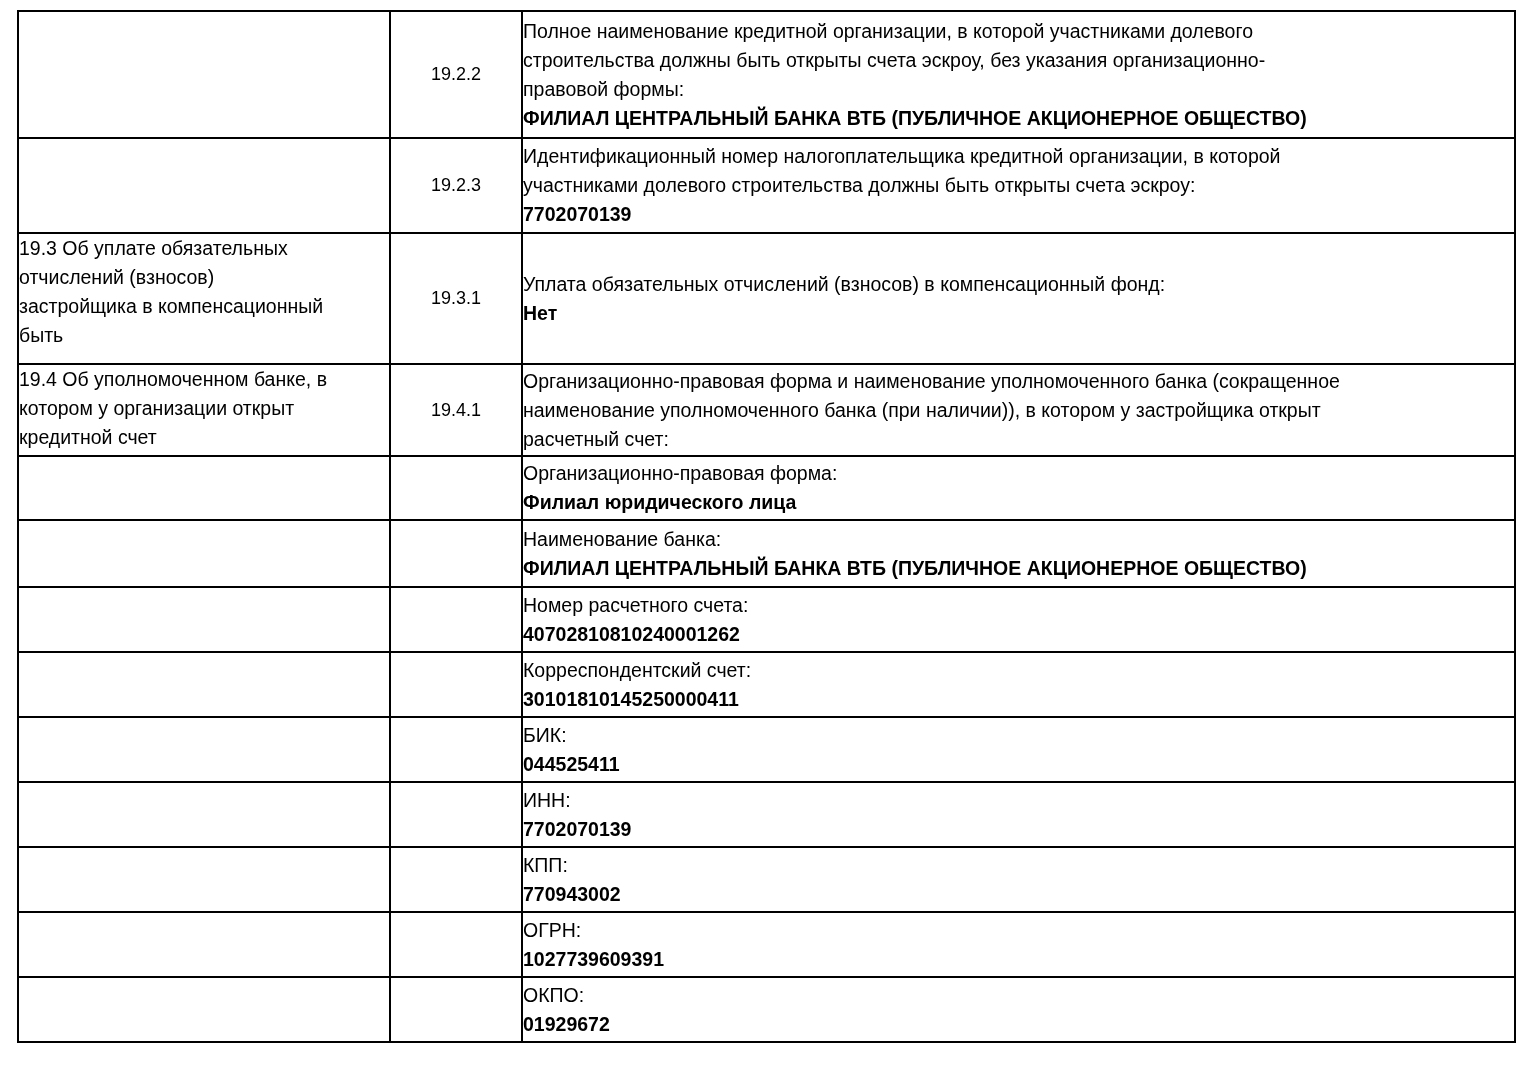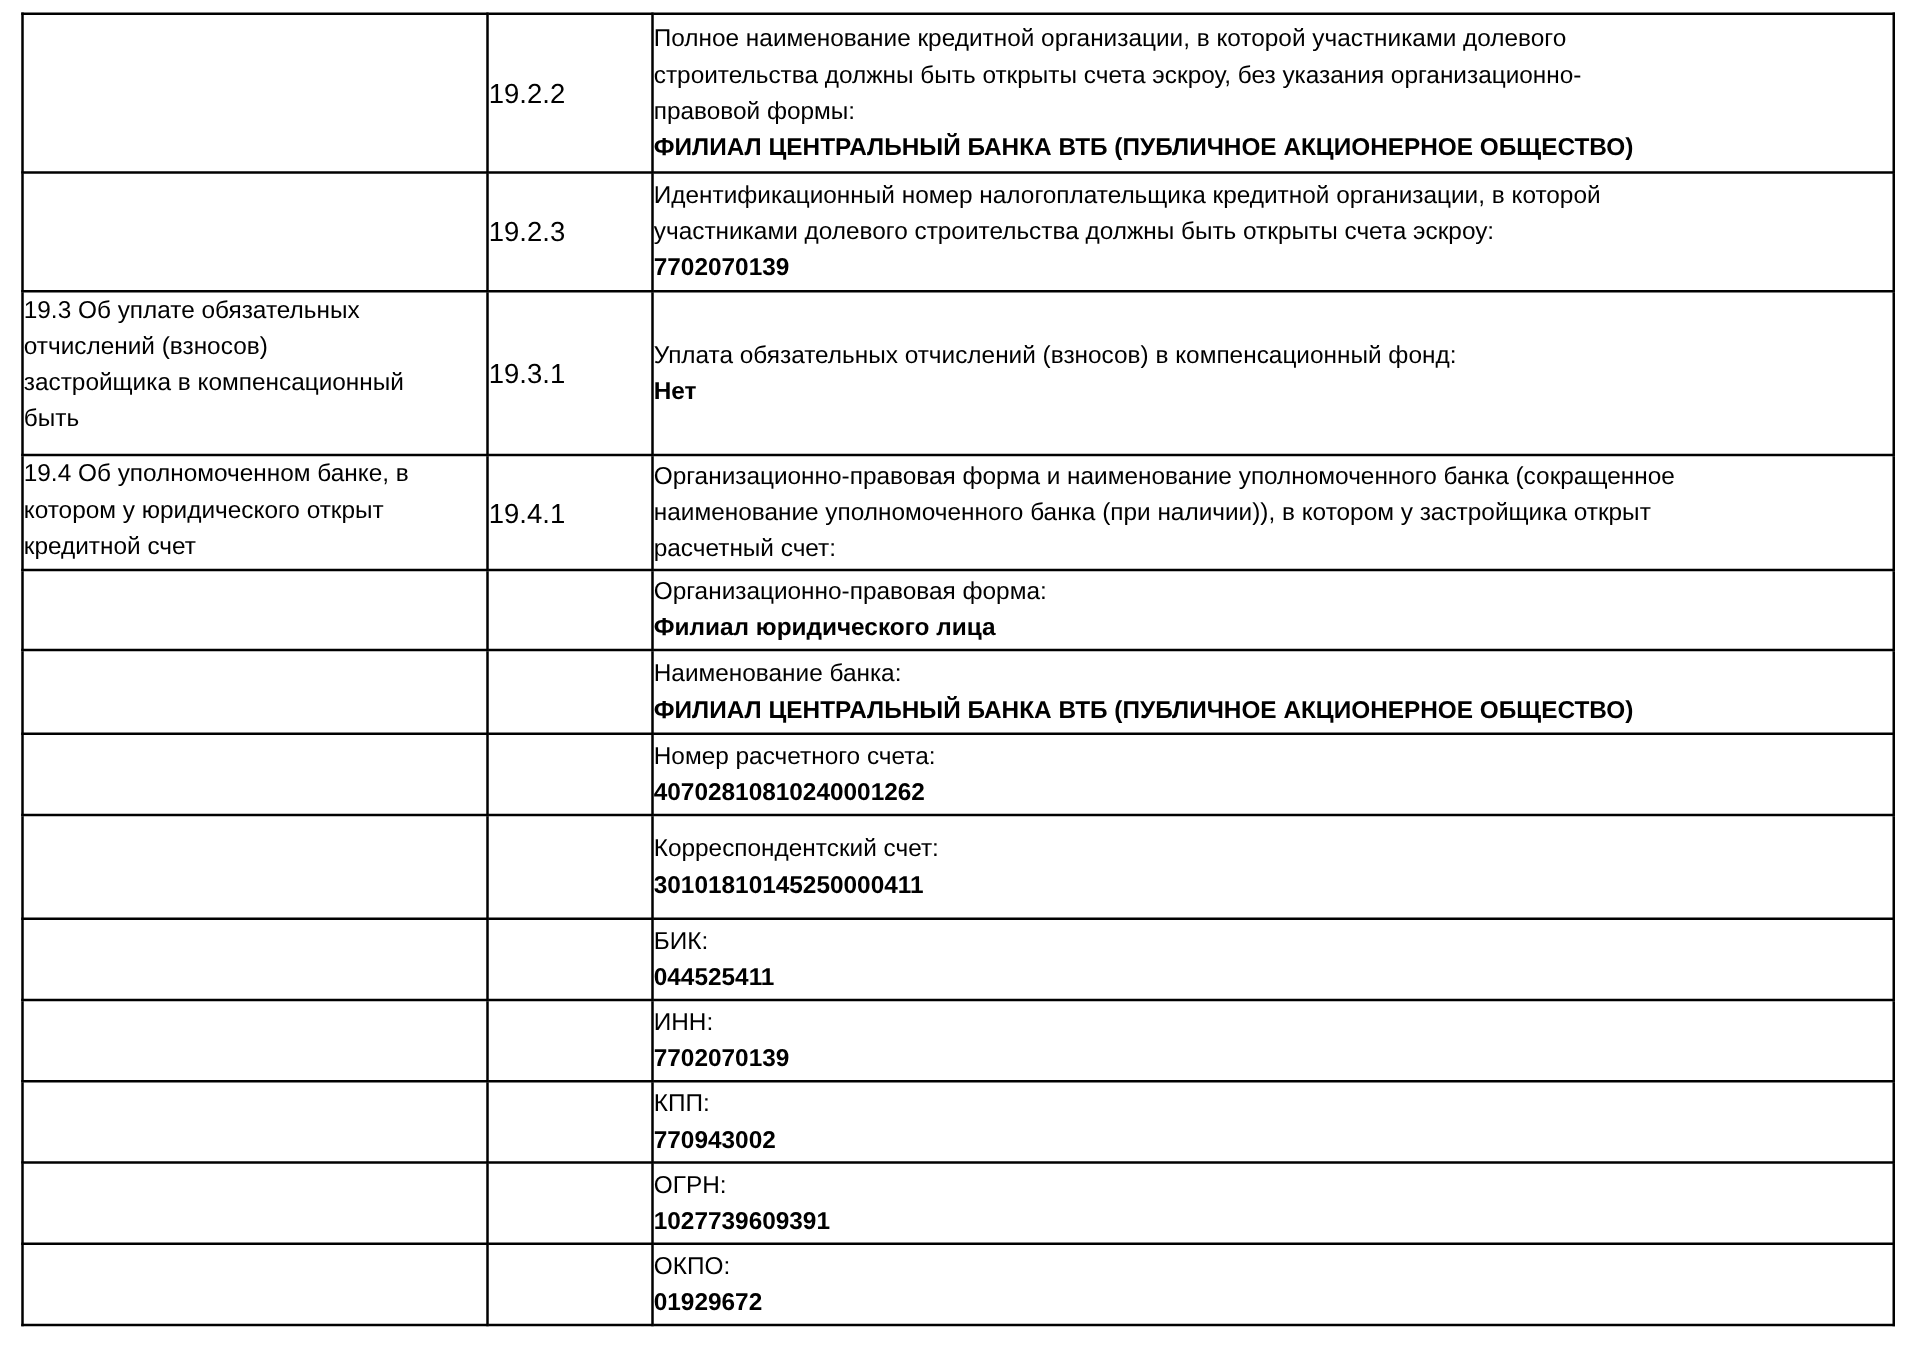--- a/index.html
+++ b/index.html
@@ -48,23 +48,24 @@
     vertical-align: middle;
     padding-left: 7px;
   }
   .ln {
     font-size: 19.5px;
     line-height: 29px;
     white-space: nowrap;
   }
   .ln:empty { display: none; }
   td.c-num .num {
-    font-size: 22px;
+    font-size: 18px;
     line-height: 29px;
     white-space: nowrap;
+    text-align: center;
   }
   .bold { font-weight: 700; }
 </style>
 </head>
 <body>
 
 <div class="page">
   <table class="doc">
     <colgroup>
       <col class="col-section">
@@ -110,21 +111,21 @@
         </td>
         <td class="c-content">
           <div class="ln">Уплата обязательных отчислений (взносов) в компенсационный фонд:</div>
           <div class="ln bold">Нет</div>
         </td>
       </tr>
 
       <tr style="height:92px">
         <td class="c-section">
           <div class="ln">19.4 Об уполномоченном банке, в</div>
-          <div class="ln">котором у юридического открыт</div>
+          <div class="ln">котором у организации открыт</div>
           <div class="ln">кредитной счет</div>
         </td>
         <td class="c-num">
           <div class="num">19.4.1</div>
         </td>
         <td class="c-content">
           <div class="ln">Организационно-правовая форма и наименование уполномоченного банка (сокращенное</div>
           <div class="ln">наименование уполномоченного банка (при наличии)), в котором у застройщика открыт</div>
           <div class="ln">расчетный счет:</div>
         </td>
@@ -157,21 +158,21 @@
         <td class="c-section"></td>
         <td class="c-num">
           <div class="num"></div>
         </td>
         <td class="c-content">
           <div class="ln">Номер расчетного счета:</div>
           <div class="ln bold">40702810810240001262</div>
         </td>
       </tr>
 
-      <tr style="height:83px">
+      <tr style="height:65px">
         <td class="c-section"></td>
         <td class="c-num">
           <div class="num"></div>
         </td>
         <td class="c-content">
           <div class="ln">Корреспондентский счет:</div>
           <div class="ln bold">30101810145250000411</div>
         </td>
       </tr>
 

